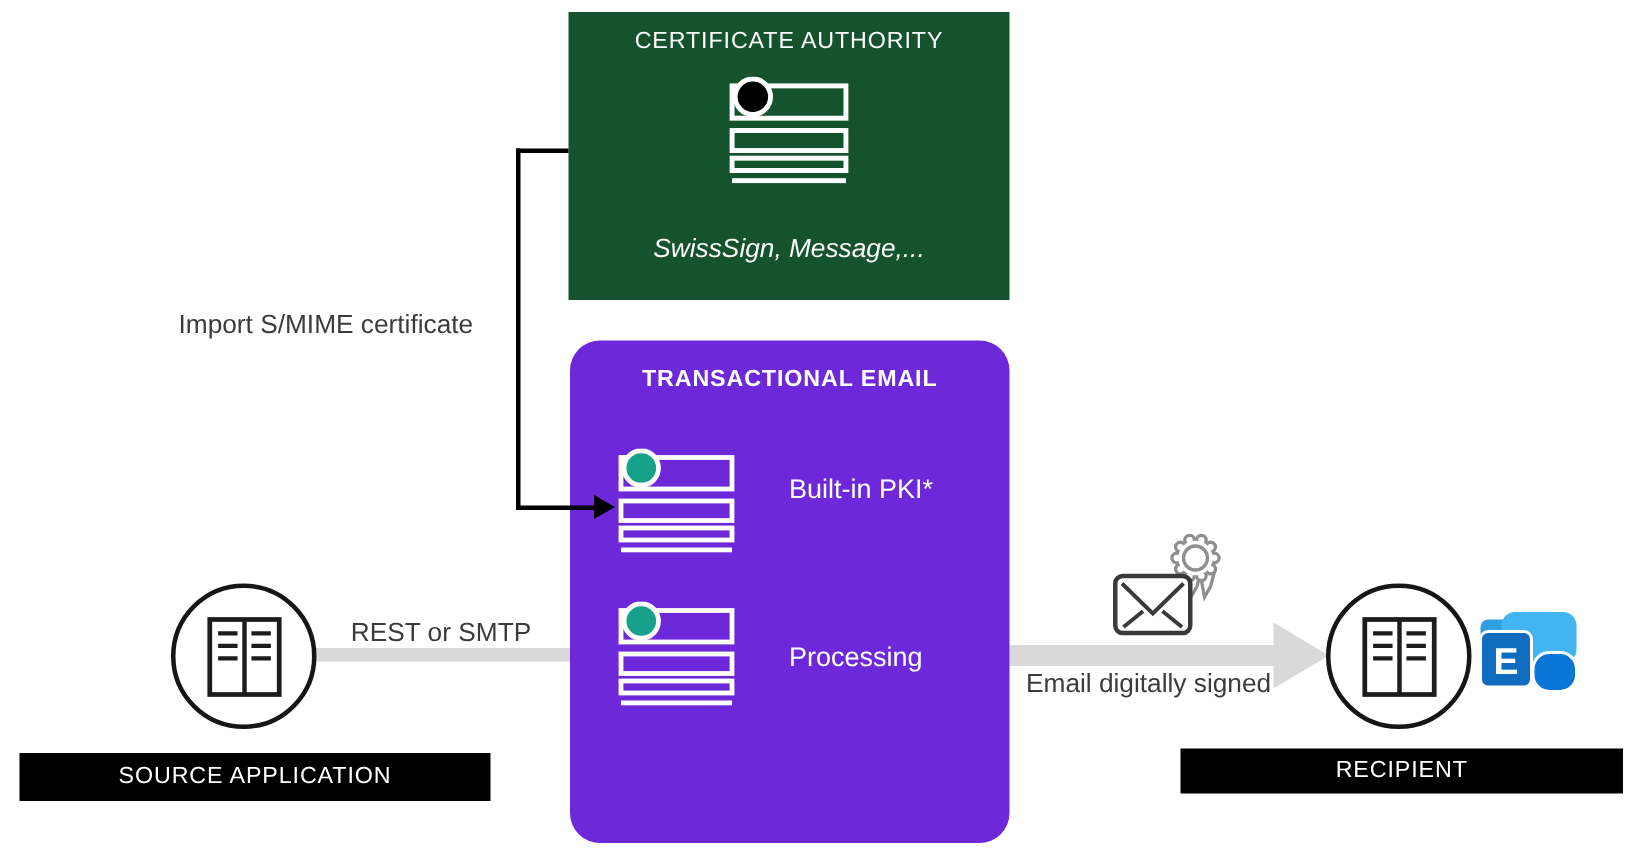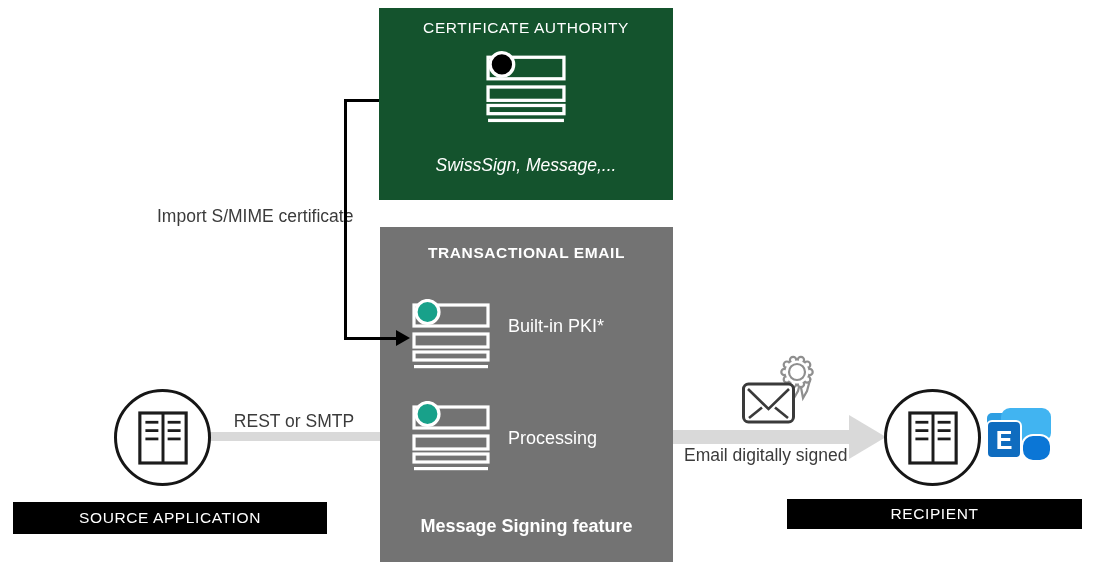--- a/index.html
+++ b/index.html
@@ -4,21 +4,21 @@
 <style>
   html,body{margin:0;padding:0;background:#fff;}
   .canvas{
     position:relative;width:1096px;height:568px;background:#ffffff;
     font-family:"Liberation Sans", sans-serif;overflow:hidden;color:#3b3b3b;
   }
   .abs{position:absolute;}
 
   
   .panel-black{background:#14532d;color:#fff;}
-  .panel-teal{background:#737373;color:#fff;}
+  .panel-teal{background:#6d28d9;color:#fff;border-radius:20px;}
   .panel-title{width:100%;text-align:center;font-size:15.5px;letter-spacing:.6px;}
   .panel-title.bold{font-weight:bold;}
   .panel-footer{width:100%;text-align:center;font-size:18px;font-weight:bold;}
   .panel-subtitle{width:100%;text-align:center;font-size:17.5px;font-style:italic;}
 
   
   .actor-label{
     background:#000;color:#fff;display:flex;align-items:center;justify-content:center;
     font-size:15.5px;letter-spacing:.6px;
   }
@@ -39,21 +39,21 @@
   .black-arrowhead{
     width:0;height:0;border-top:8px solid transparent;border-bottom:8px solid transparent;
     border-left:14px solid #000;
   }
   .flow-text{font-size:17.5px;color:#3b3b3b;white-space:nowrap;}
 
   
   .on-black .knob{fill:#000;}
   .on-teal .knob{fill:#18a18a;}
 
-  .teal-row-label{font-size:18px;color:#fff;white-space:nowrap;}
+  .teal-row-label{font-size:18px;color:#fff;white-space:nowrap;margin-left:18px;}
 </style>
 </head>
 <body>
 
 <div class="canvas">
 
   <div class="abs gray-line" style="left:206px;top:432px;width:176px;height:9px;"></div>
   <div class="abs gray-line" style="left:673px;top:430px;width:177px;height:14px;"></div>
   <div class="abs gray-arrowhead" style="left:849px;top:415px;"></div>
 
@@ -89,24 +89,23 @@
       <g fill="none" stroke="#fff" stroke-width="3.2">
         <rect x="2" y="6" width="74" height="21"></rect>
         <circle class="knob" cx="15.5" cy="13" r="11.5"></circle>
         <rect x="2" y="35" width="74" height="13"></rect>
         <rect x="2" y="53" width="74" height="8"></rect>
       </g>
       <rect x="2" y="66" width="74" height="3.2" fill="#fff"></rect>
     </svg>
     <div class="abs teal-row-label" style="left:128px;top:201px;">Processing</div>
 
-    <div class="abs panel-footer" style="top:289px;">Message Signing feature</div>
   </div>
 
-  <div class="abs flow-text" style="left:119px;top:206px;margin-left:38px;">Import S/MIME certificate</div>
+  <div class="abs flow-text" style="left:119px;top:206px;">Import S/MIME certificate</div>
   <div class="abs black-seg" style="left:344px;top:99px;width:35px;height:3px;"></div>
   <div class="abs black-seg" style="left:344px;top:99px;width:3px;height:241px;"></div>
   <div class="abs black-seg" style="left:344px;top:337px;width:54px;height:3px;"></div>
   <div class="abs black-arrowhead" style="left:396px;top:330px;"></div>
 
   <div class="abs actor-circle" style="left:114px;top:389px;">
     <svg width="50" height="54" viewBox="0 0 54 58">
       <rect x="2" y="2" width="50" height="54" fill="#fff" stroke="#1c1c1c" stroke-width="3.4"></rect>
       <line x1="27" y1="2" x2="27" y2="56" stroke="#1c1c1c" stroke-width="3.2"></line>
       <g stroke="#1c1c1c" stroke-width="3">

